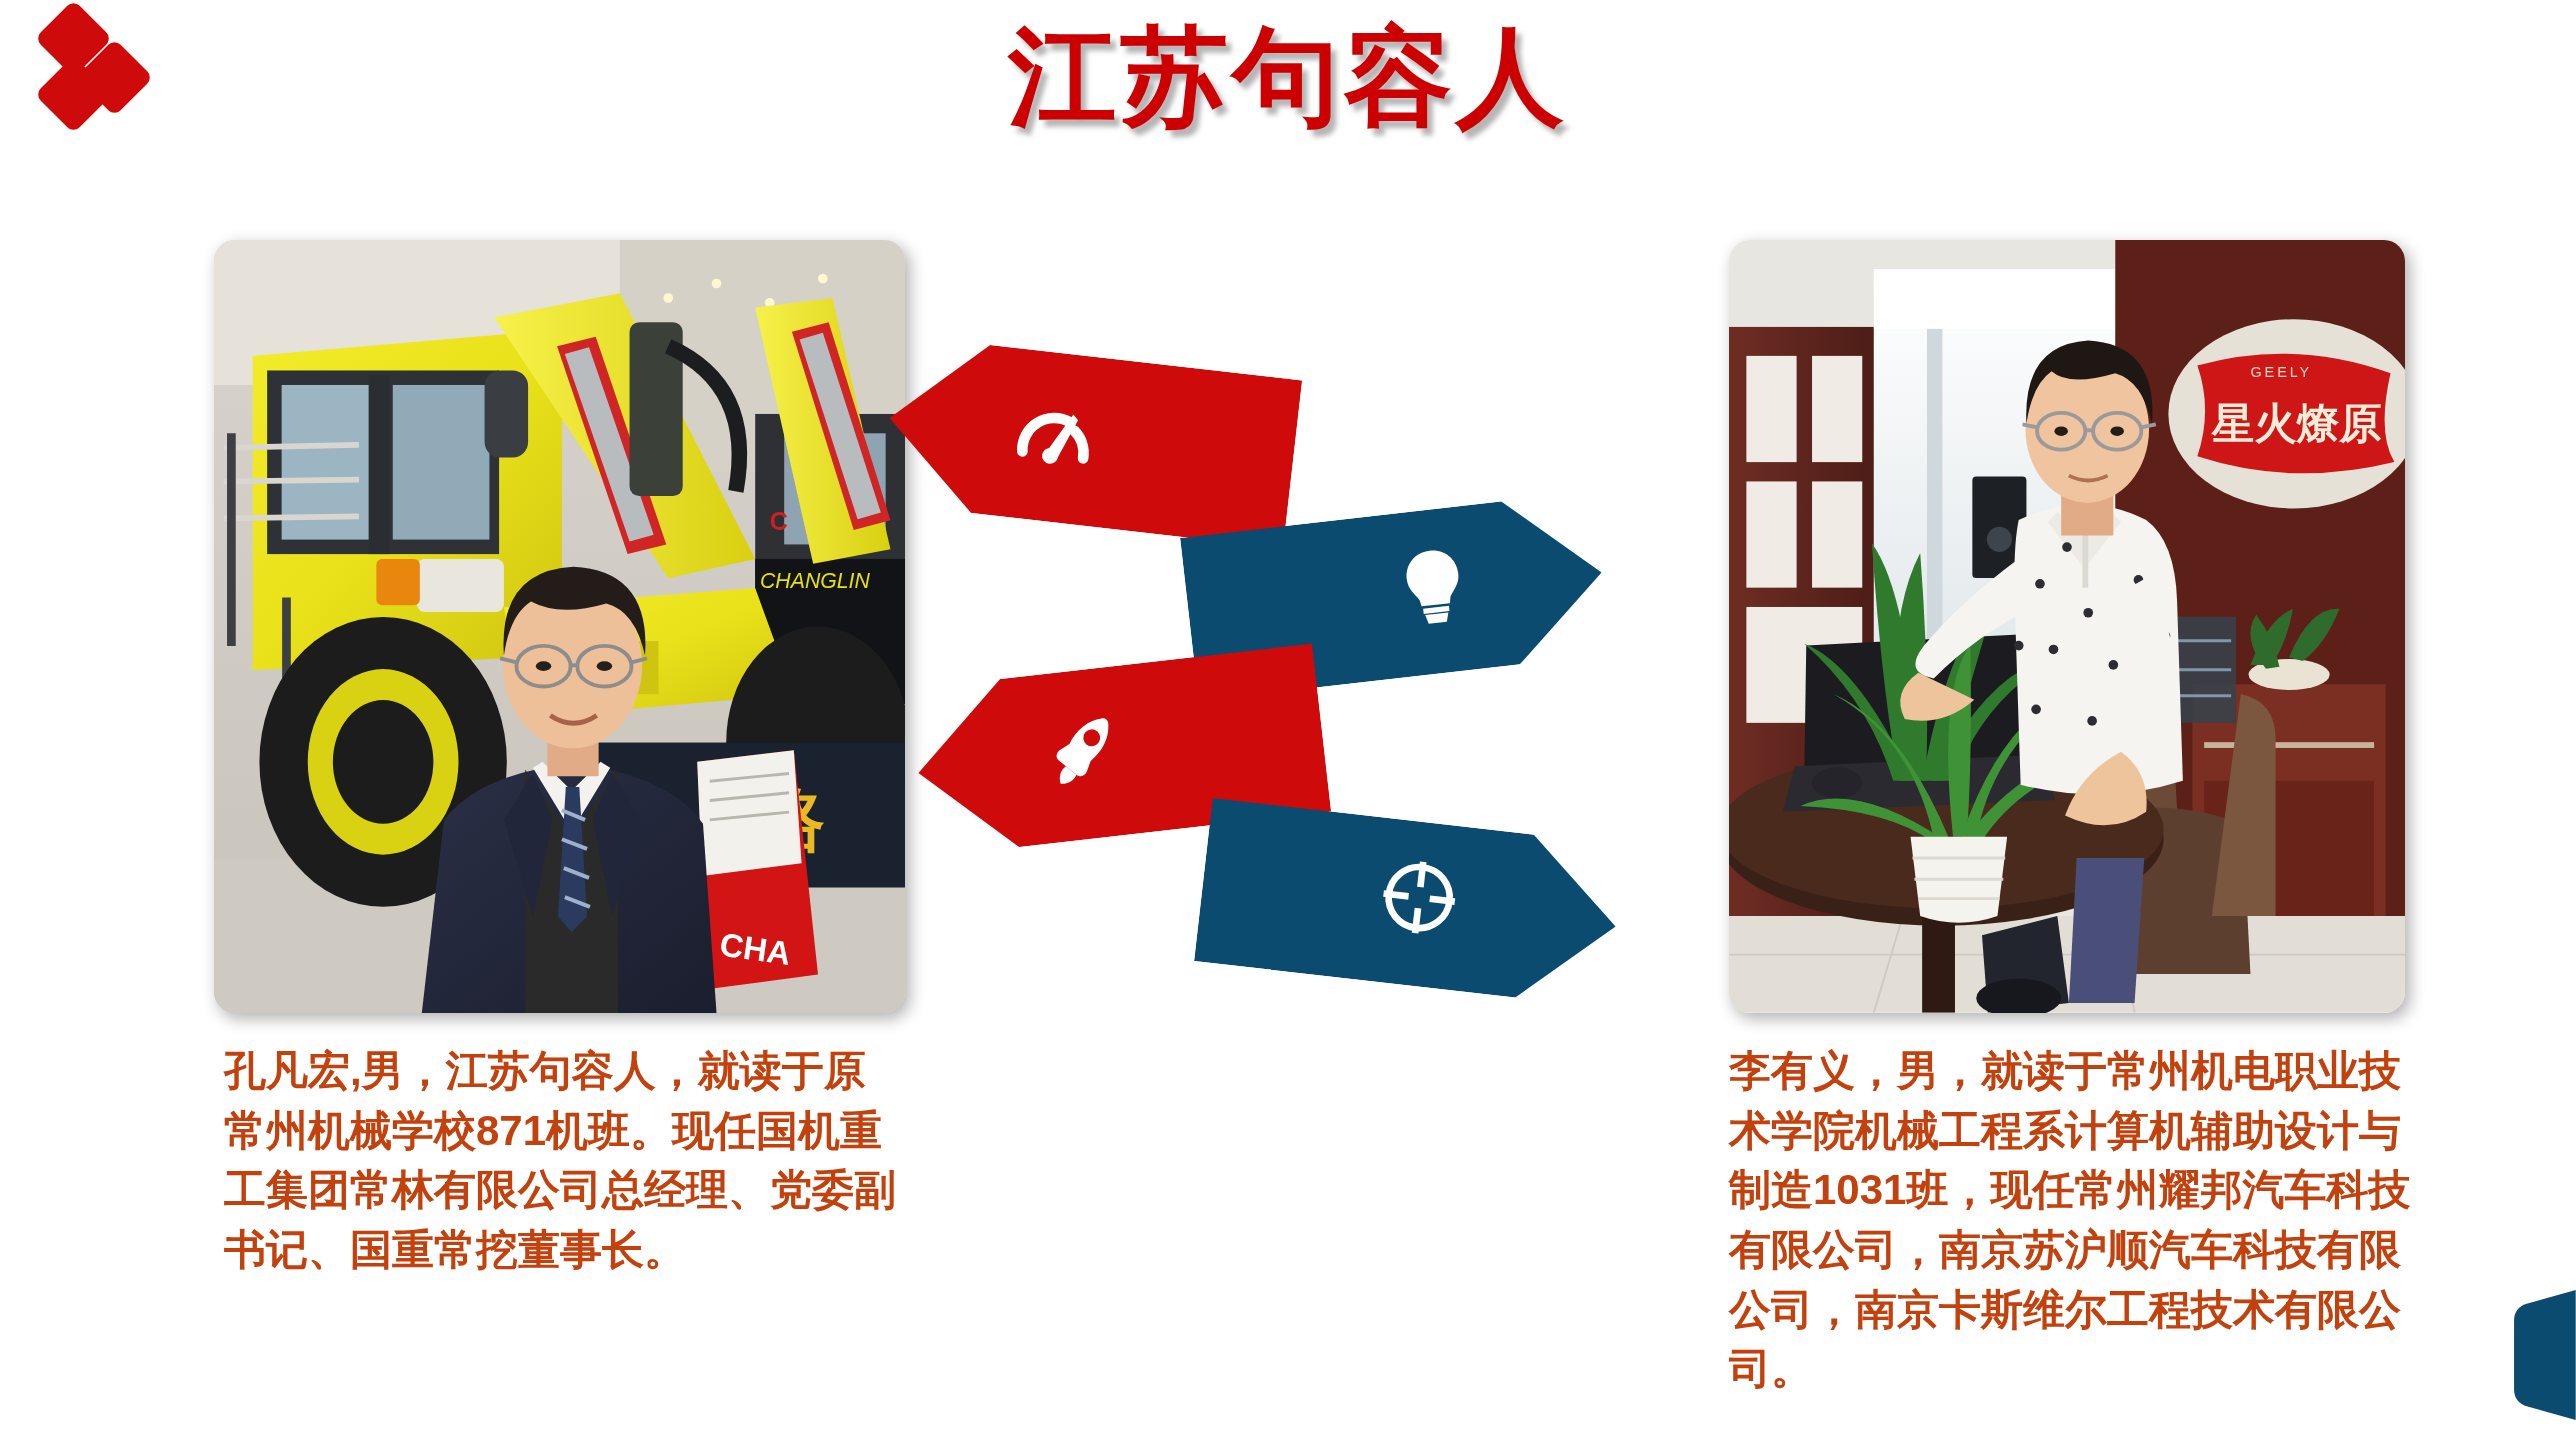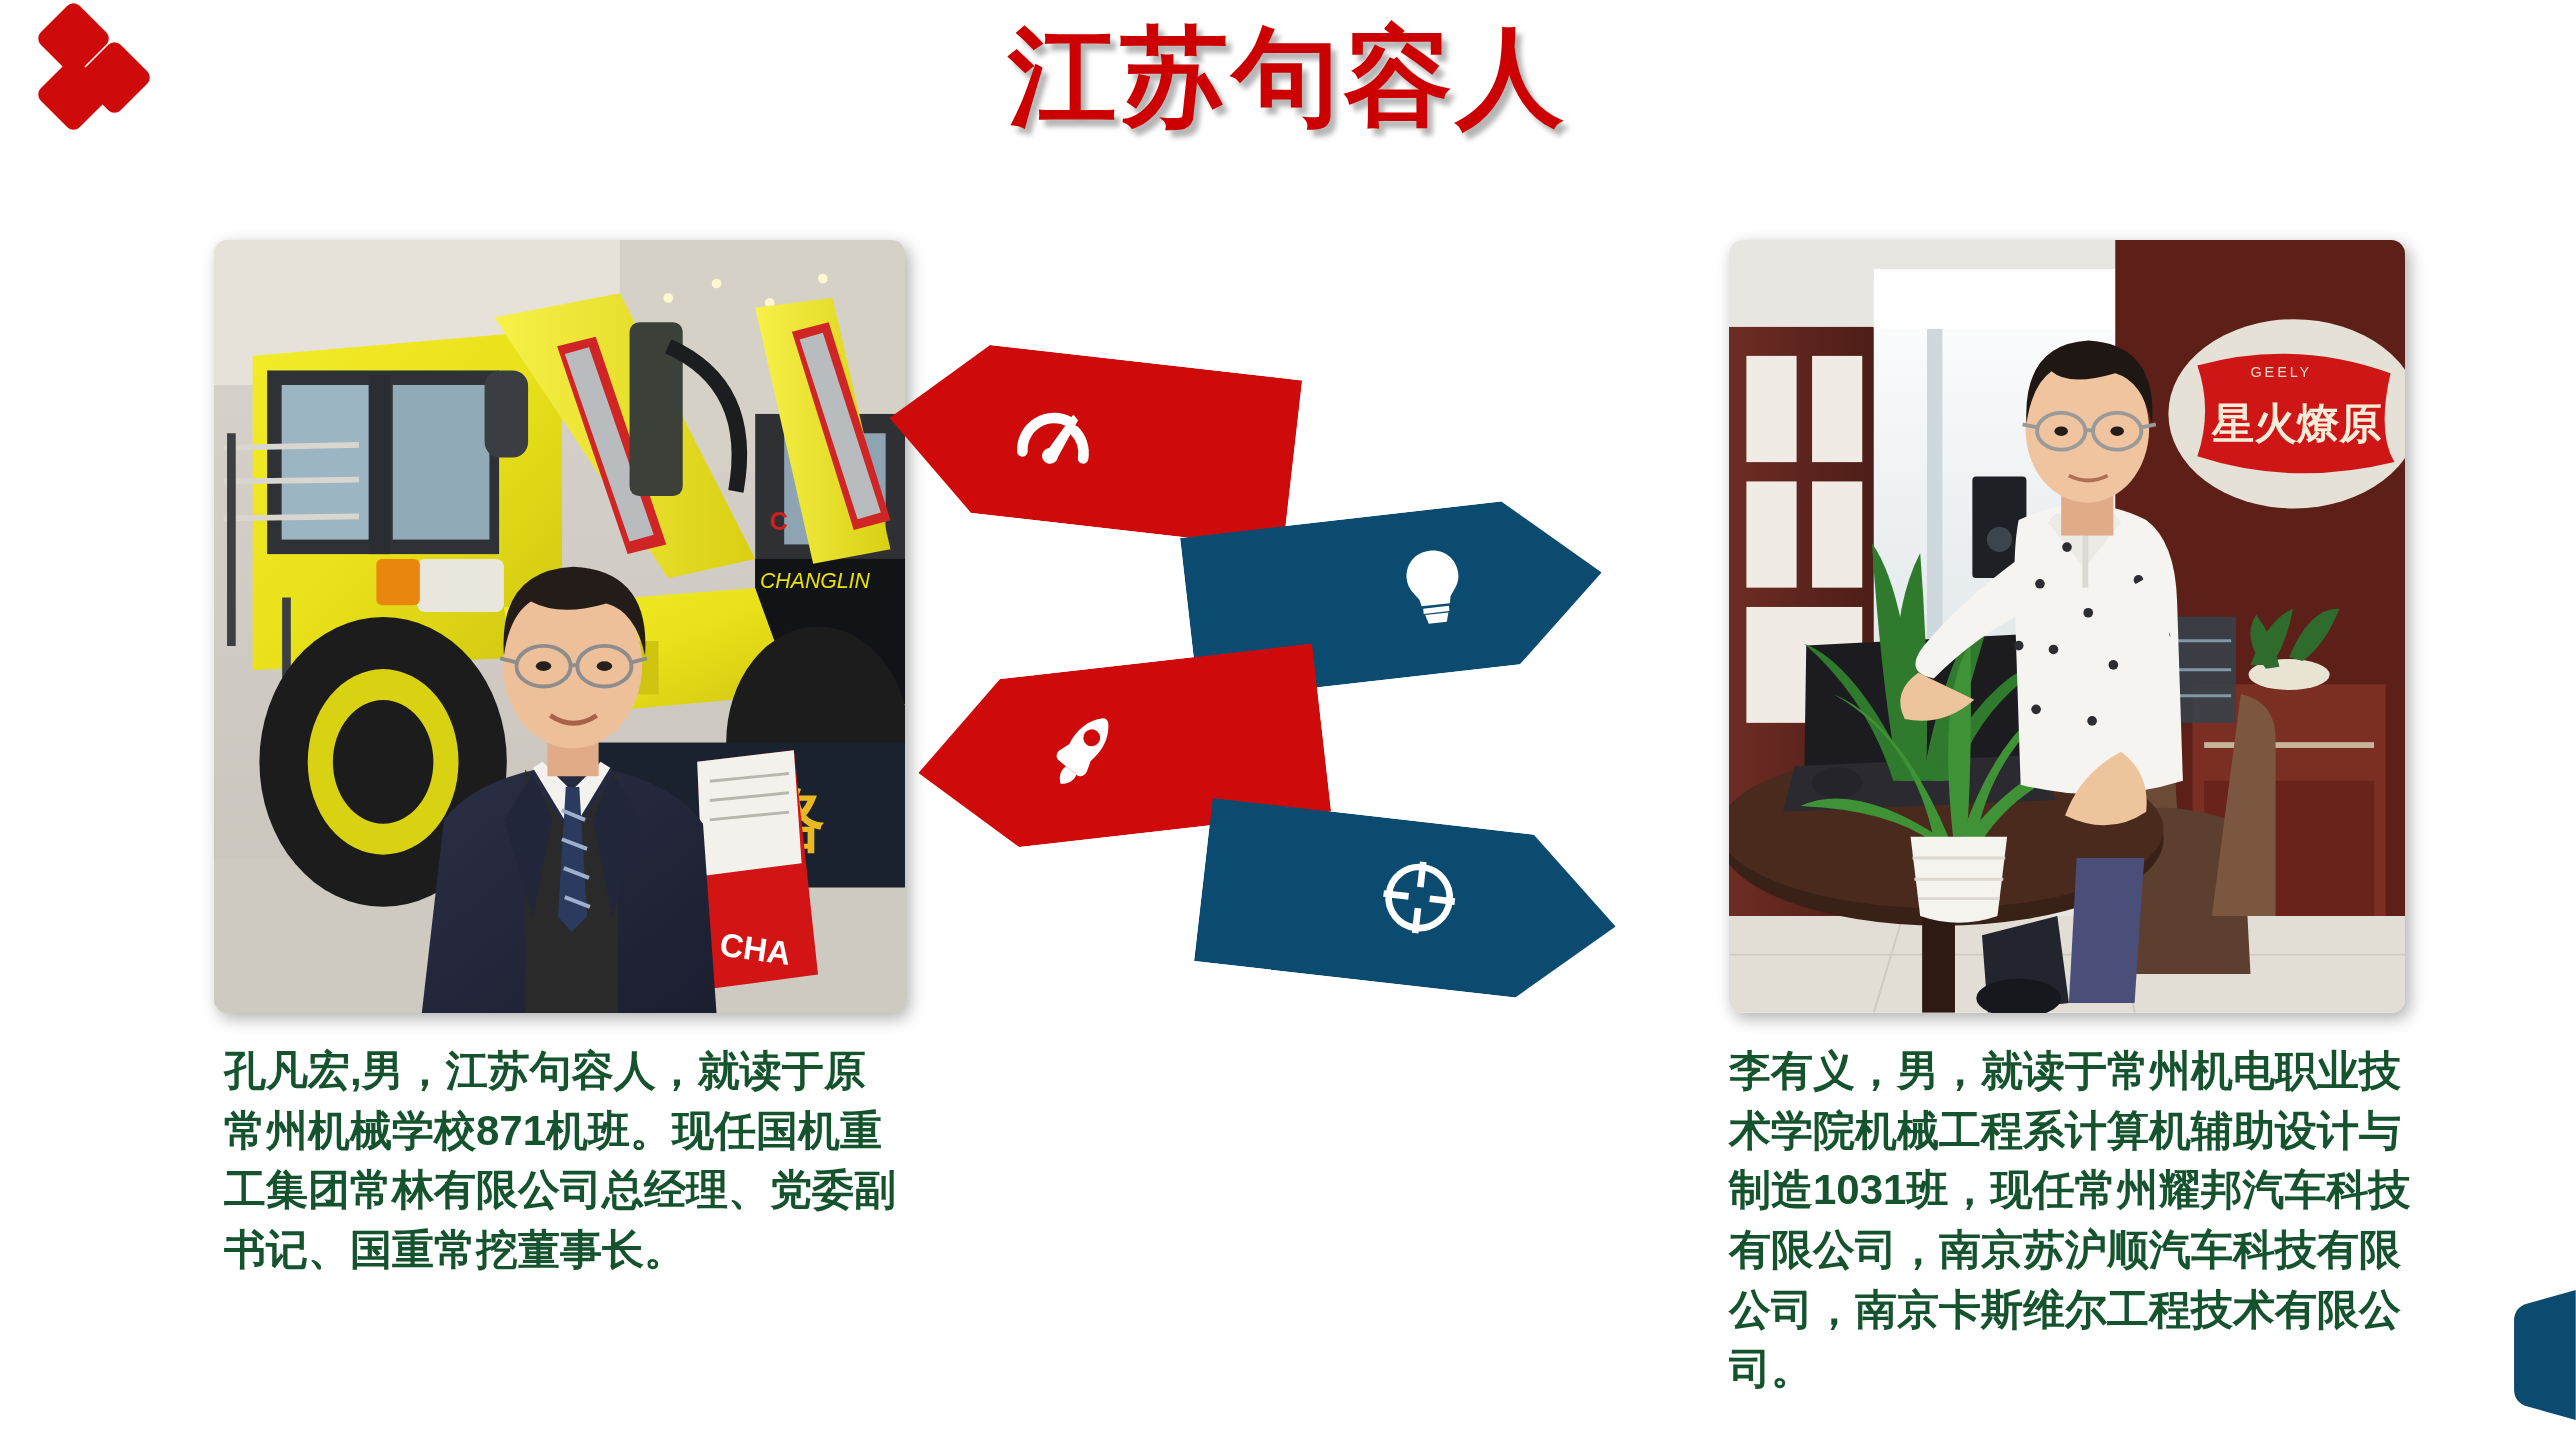--- a/index.html
+++ b/index.html
@@ -54,21 +54,21 @@
     color: #CC0000;
     letter-spacing: 3.9px;
     line-height: 1.15;
     text-shadow: 5.8px 6.8px 4.8px rgba(120,120,120,0.55);
     white-space: nowrap;
   }
 
   
   .photo {
     position: absolute;
-    border-radius: 14px;
+    border-radius: 21px;
     overflow: hidden;
     box-shadow: 4.8px 5.8px 15.5px rgba(0,0,0,0.30);
   }
   .photo-left  { left: 214px;  top: 240px; width: 691px; height: 773px; }
   .photo-right { left: 1729px; top: 240px; width: 676px; height: 773px; }
   .ph-canvas { position:absolute; inset:0; }
 
   
   .arrows {
     position: absolute;
@@ -92,21 +92,21 @@
   .ar1 { left: 19.3px;  top: 0px;   width: 406px; height: 169px; transform: rotate(6.5deg); }
   .ar2 { left: 319px; top: 157px; width: 415px; height: 164px; transform: rotate(-6.5deg); }
   .ar3 { left: 48px;  top: 309px; width: 406px; height: 169px; transform: rotate(-6.5deg); }
   .ar4 { left: 333px; top: 464px; width: 415px; height: 164px; transform: rotate(6.5deg); }
 
   
   .caption {
     position: absolute;
     font-size: 42px;
     font-weight: bold;
-    color: #14532d;
+    color: #c2410c;
     line-height: 1.42;
     letter-spacing: 0px;
   }
   .cap-left  { left: 224px;  top: 1041px; width: 676px; }
   .cap-right { left: 1729px; top: 1041px; width: 691px; }
 
   
   .corner-deco {
     position: absolute;
     right: 0;

